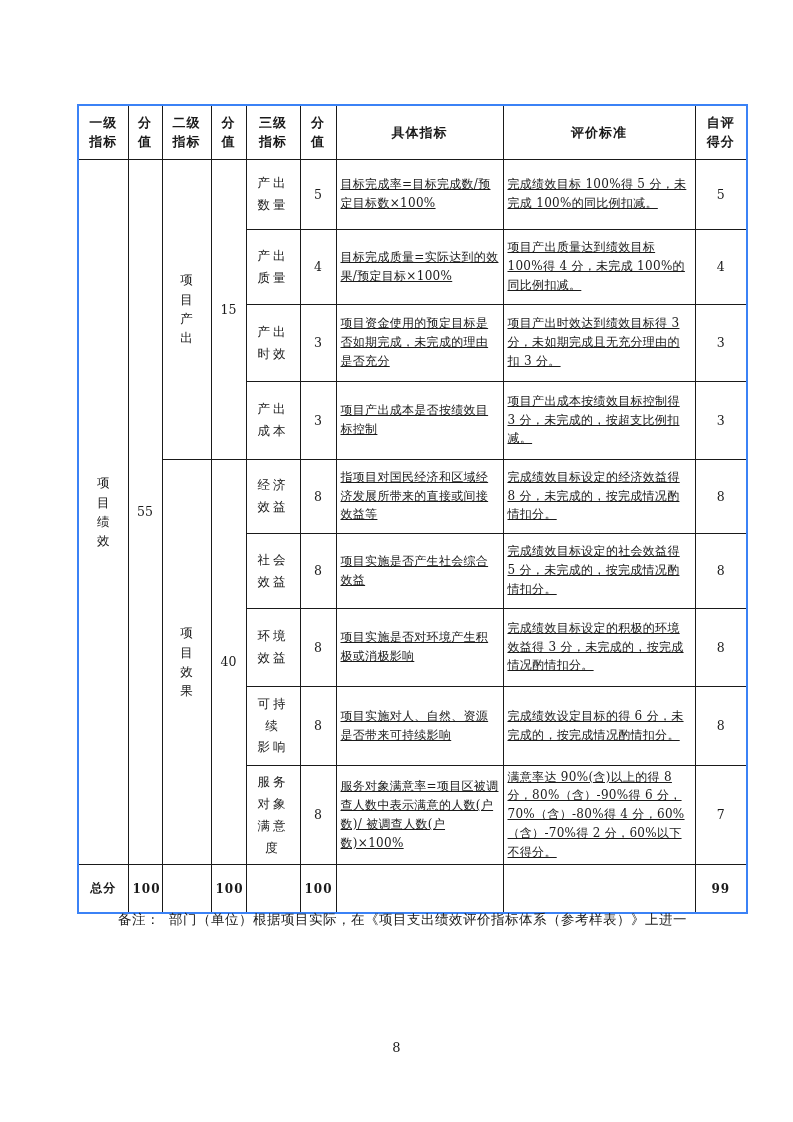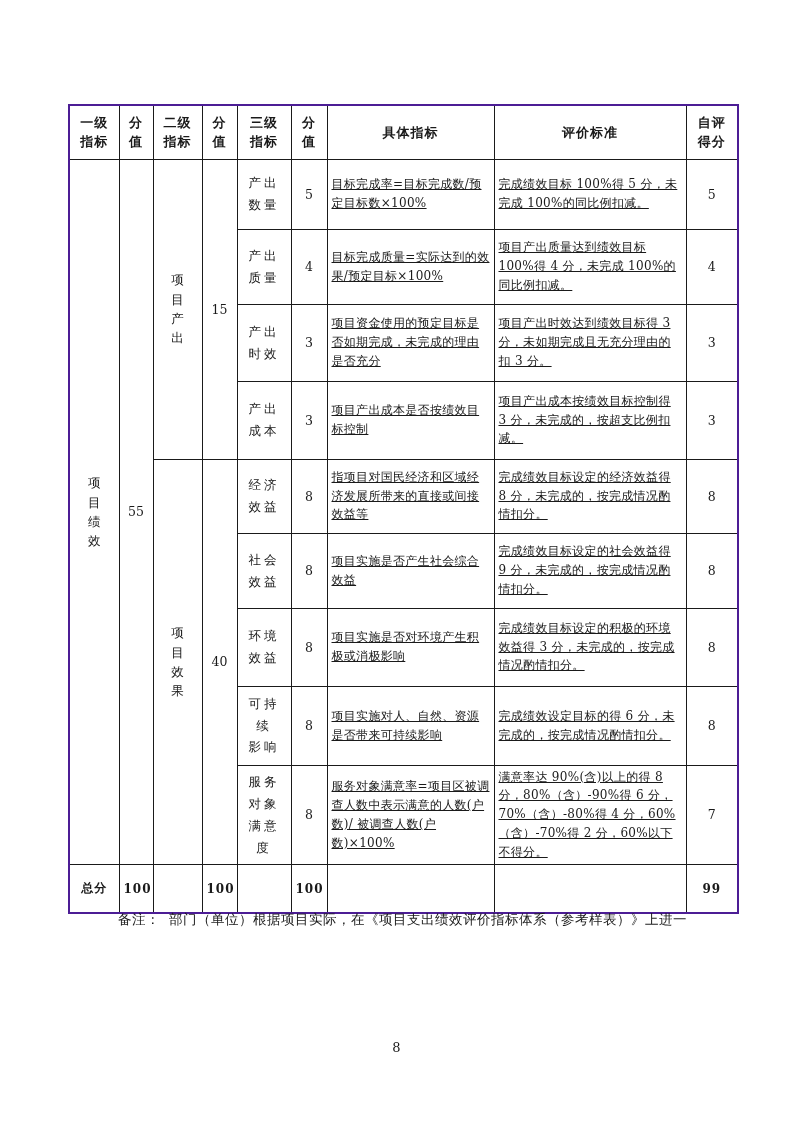--- a/index.html
+++ b/index.html
@@ -6,25 +6,25 @@
   .page{
     position:relative;
     width:793px;height:1122px;
     margin:0 auto;
     background:#ffffff;
     font-family:"DejaVu Serif","Liberation Serif",serif;
     color:#1a1a1a;
     overflow:hidden;
   }
   table.tbl{
-    position:absolute;left:68px;top:104px;
+    position:absolute;left:77px;top:104px;
     width:669px;
     border-collapse:collapse;
     table-layout:fixed;
-    border:2px solid #4c1d95;
+    border:2px solid #3b82f6;
   }
   .tbl td,.tbl th{
     border:1px solid #1a1a1a;
     vertical-align:middle;
     padding:2px 4px;
     overflow:hidden;
   }
   .tbl th{
     font-weight:bold;
     font-size:13px;
@@ -171,21 +171,21 @@
       <td class="num">8</td>
       <td class="txt">指项目对国民经济和区域经济发展所带来的直接或间接效益等</td>
       <td class="txt">完成绩效目标设定的经济效益得 8 分，未完成的，按完成情况酌情扣分。</td>
       <td class="num">8</td>
     </tr>
     <tr class="rh5">
       <td class="lv3">社会
 效益</td>
       <td class="num">8</td>
       <td class="txt">项目实施是否产生社会综合效益</td>
-      <td class="txt">完成绩效目标设定的社会效益得 9 分，未完成的，按完成情况酌情扣分。</td>
+      <td class="txt">完成绩效目标设定的社会效益得 5 分，未完成的，按完成情况酌情扣分。</td>
       <td class="num">8</td>
     </tr>
     <tr class="rh6">
       <td class="lv3">环境
 效益</td>
       <td class="num">8</td>
       <td class="txt">项目实施是否对环境产生积极或消极影响</td>
       <td class="txt">完成绩效目标设定的积极的环境效益得 3 分，未完成的，按完成情况酌情扣分。</td>
       <td class="num">8</td>
     </tr>

